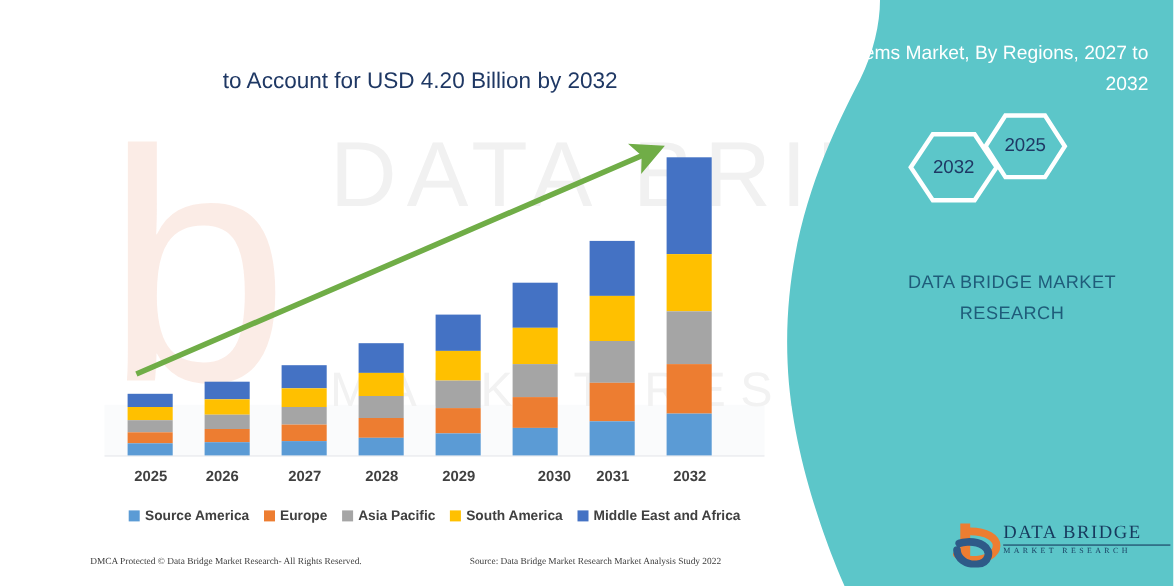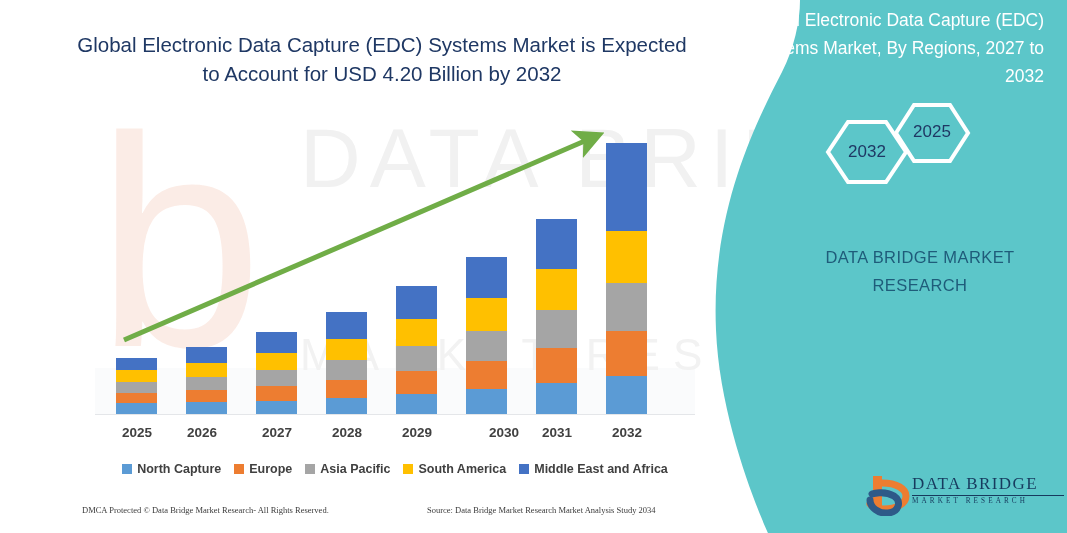--- a/index.html
+++ b/index.html
@@ -95,21 +95,20 @@
 <body>
 
 <div id="root">
 
   <div class="wm wm-b">b</div>
   <div class="wm wm-data">DATA BRIDGE</div>
   <div class="wm-band"></div>
   <div class="wm wm-market">MARKET RESEARCH</div>
 
   <div class="chart-title">
-    <span>Global Electronic Data Capture (EDC) Systems Market is Expected</span>
     <br>
     <span>to Account for USD 4.20 Billion by 2032</span>
   </div>
 
   <div class="plot">
     <div class="axis-line"></div>
     <div id="bars">
         <div class="bar" style="left: 21px; height: 56px;">
           <div class="seg" style="height: 12px; background: rgb(68, 114, 196);"></div>
           <div class="seg" style="height: 12px; background: rgb(255, 192, 0);"></div>
@@ -185,21 +184,21 @@
       <div class="xlab" style="left: 217px;">2028</div>
       <div class="xlab" style="left: 287px;">2029</div>
       <div class="xlab" style="left: 374px;">2030</div>
       <div class="xlab" style="left: 427px;">2031</div>
       <div class="xlab" style="left: 497px;">2032</div>
     </div>
 
   <div class="legend" id="legend">
       <div class="lg">
         <span class="swatch" style="background: rgb(91, 155, 213);"></span>
-        <span>North Capture</span>
+        <span>Source America</span>
       </div>
       <div class="lg">
         <span class="swatch" style="background: rgb(237, 125, 49);"></span>
         <span>Europe</span>
       </div>
       <div class="lg">
         <span class="swatch" style="background: rgb(165, 165, 165);"></span>
         <span>Asia Pacific</span>
       </div>
       <div class="lg">
@@ -207,31 +206,31 @@
         <span>South America</span>
       </div>
       <div class="lg">
         <span class="swatch" style="background: rgb(68, 114, 196);"></span>
         <span>Middle East and Africa</span>
       </div>
     </div>
 
   <div class="footer">
     <div class="foot-l">DMCA Protected © Data Bridge Market Research-  All Rights Reserved.</div>
-    <div class="foot-r">Source: Data Bridge Market Research  Market Analysis Study 2034</div>
+    <div class="foot-r">Source: Data Bridge Market Research  Market Analysis Study 2022</div>
   </div>
 
   <div class="teal-wrap">
     <svg width="377" height="533" viewBox="0 0 377 533">
       <path d="M110,0 L377,0 L377,533 L78,533 C78,533 30,430 26,330 C21,215 62,130 92,72 C104,48 110,22 110,0 Z" fill="#5CC6C9"></path>
     </svg>
   </div>
 
   <div class="panel-title">
-    <span>Global Electronic Data Capture (EDC)</span><br>
+    <br>
     <span>Systems Market, By Regions, 2027 to</span><br>
     <span>2032</span>
   </div>
 
   <div class="hexes">
     <svg width="210" height="110" viewBox="0 0 210 110" style="position:absolute;left:0;top:0;">
 
       <polygon points="38,52 58,22 96,22 116,52 96,82 58,82" fill="none" stroke="#ffffff" stroke-width="4"></polygon>
 
       <polygon points="106,33 124,5 160,5 178,33 160,61 124,61" fill="none" stroke="#ffffff" stroke-width="4"></polygon>

